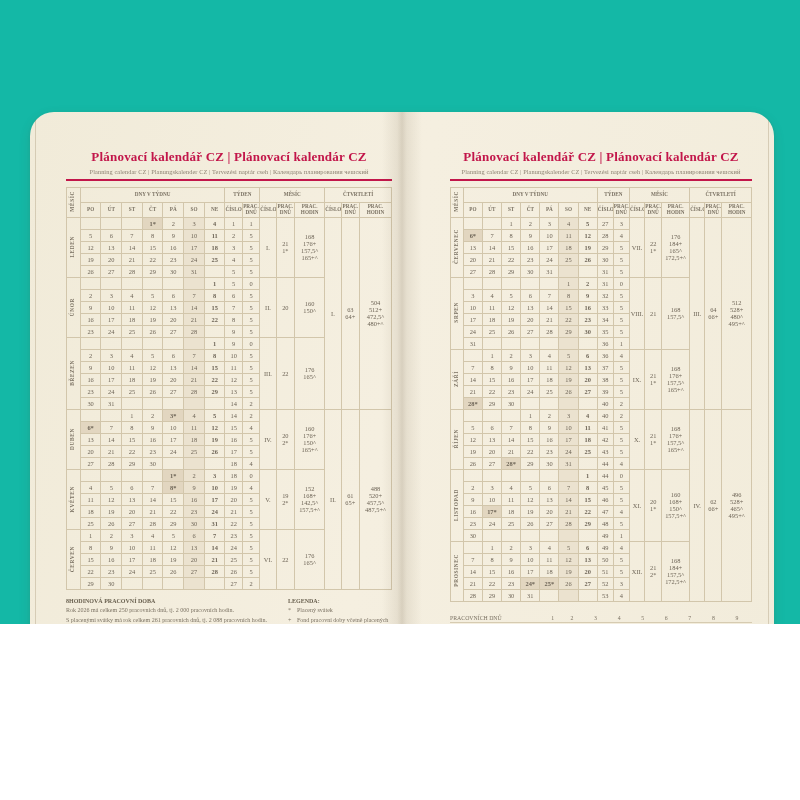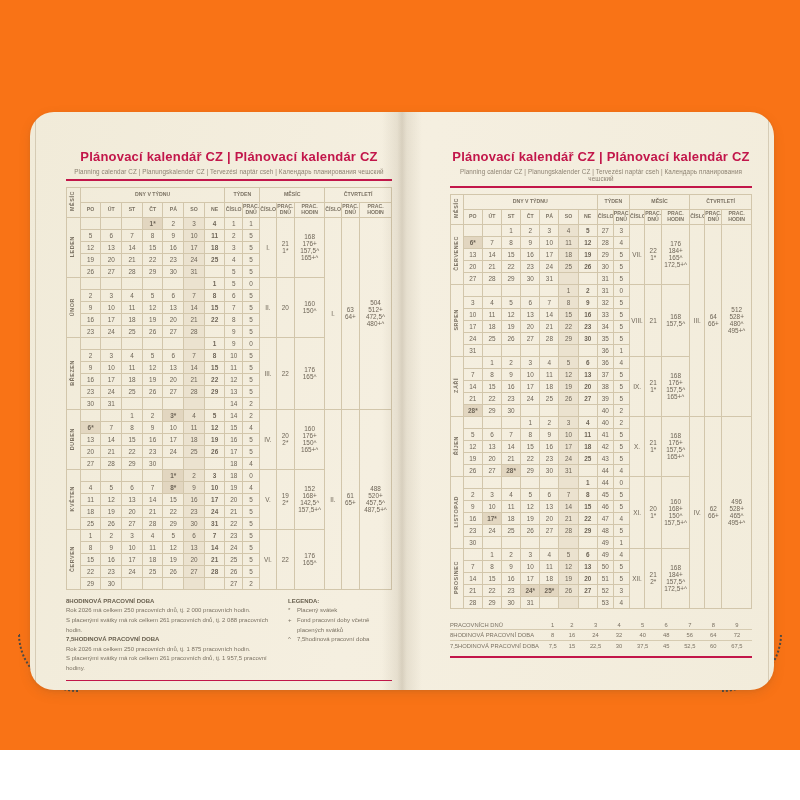--- a/index.html
+++ b/index.html
@@ -1,17 +1,17 @@
 <!DOCTYPE html>
 <html><head>
 <meta charset="utf-8">
 <style>
   html,body{margin:0;padding:0;}
-  .scene{position:relative;width:800px;height:750px;background:#f97316;overflow:hidden;
-         font-family:Liberation Sans, sans-serif;}
+  .scene{position:relative;width:800px;height:624px;background:#14b8a6;overflow:hidden;
+         font-family:Liberation Serif, serif;}
   .stitch{position:absolute;width:58px;height:56px;border:2.5px dotted #4c4a46;z-index:0;}
   .stitch-left{left:18px;top:634px;border-radius:0 0 0 100%;border-top:none;border-right:none;}
   .stitch-right{right:18px;top:634px;border-radius:0 0 100% 0;border-top:none;border-left:none;}
   .book{position:absolute;left:30px;top:112px;width:744px;height:578px;z-index:1;
         background:linear-gradient(100deg,#f1ebd9 0%,#f5efe0 48%,#f2ecdb 100%);
         border-radius:24px;display:flex;
         box-shadow:0 4px 12px rgba(90,75,50,.14),0 1px 3px rgba(90,75,50,.12);}
   .book:before{content:"";position:absolute;left:5px;top:8px;bottom:8px;width:0;
         border-left:1px solid rgba(150,130,95,.30);}
   .book:after{content:"";position:absolute;right:5px;top:8px;bottom:8px;width:0;

